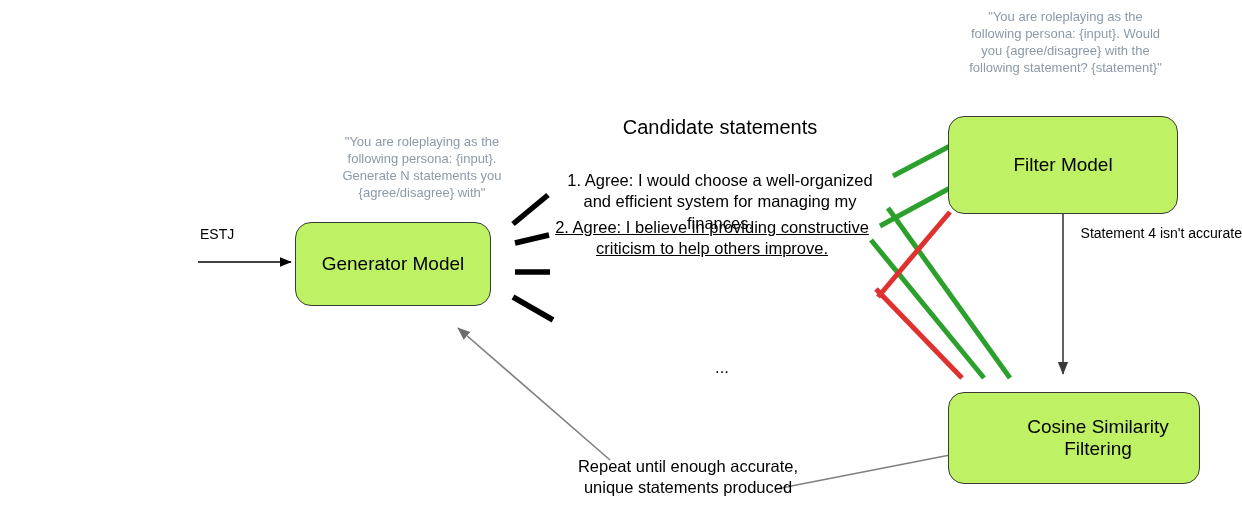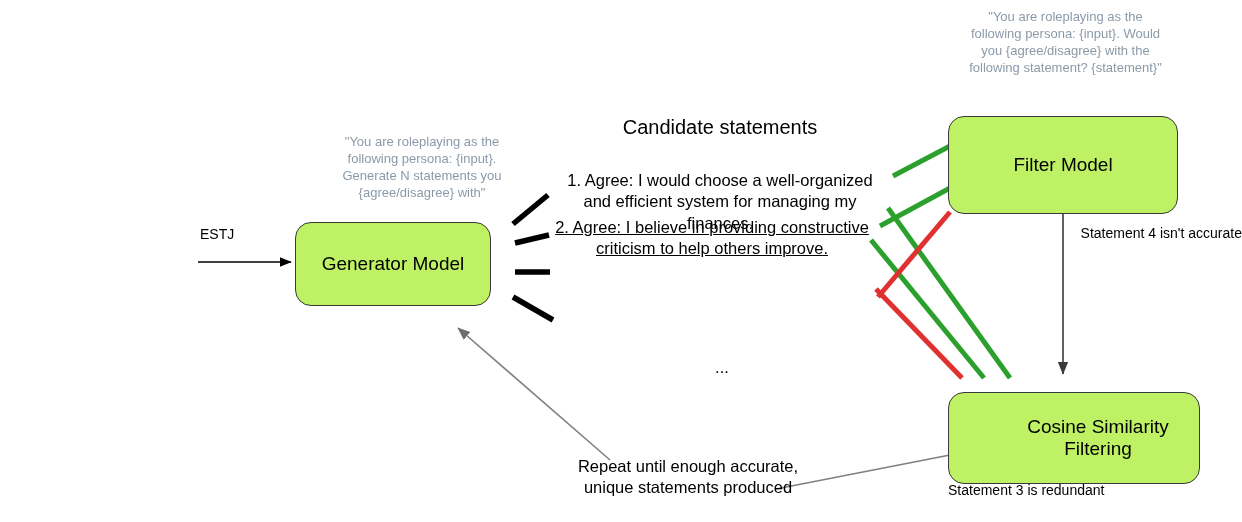--- a/index.html
+++ b/index.html
@@ -141,17 +141,16 @@
   <div class="node rbox" style="left:948px; top:116px; width:230px; height:98px;">
     <span>Filter Model</span>
   </div>
 
   <div class="edge-label" style="left:1070px; top:225px; width:172px; text-align:right;">Statement 4 isn't accurate</div>
 
   <div class="node rbox" style="left:948px; top:392px; width:252px; height:92px;padding-left:48px;">
     <span>Cosine Similarity Filtering</span>
   </div>
 
-  <div class="edge-label" style="left:948px; top:482px; width:230px;">Statement 3 is redundant</div>
 
   <div class="stmt" style="left:576px; top:456px; width:224px;">Repeat until enough accurate, unique statements produced</div>
 
 </div>
 
 </body></html>

